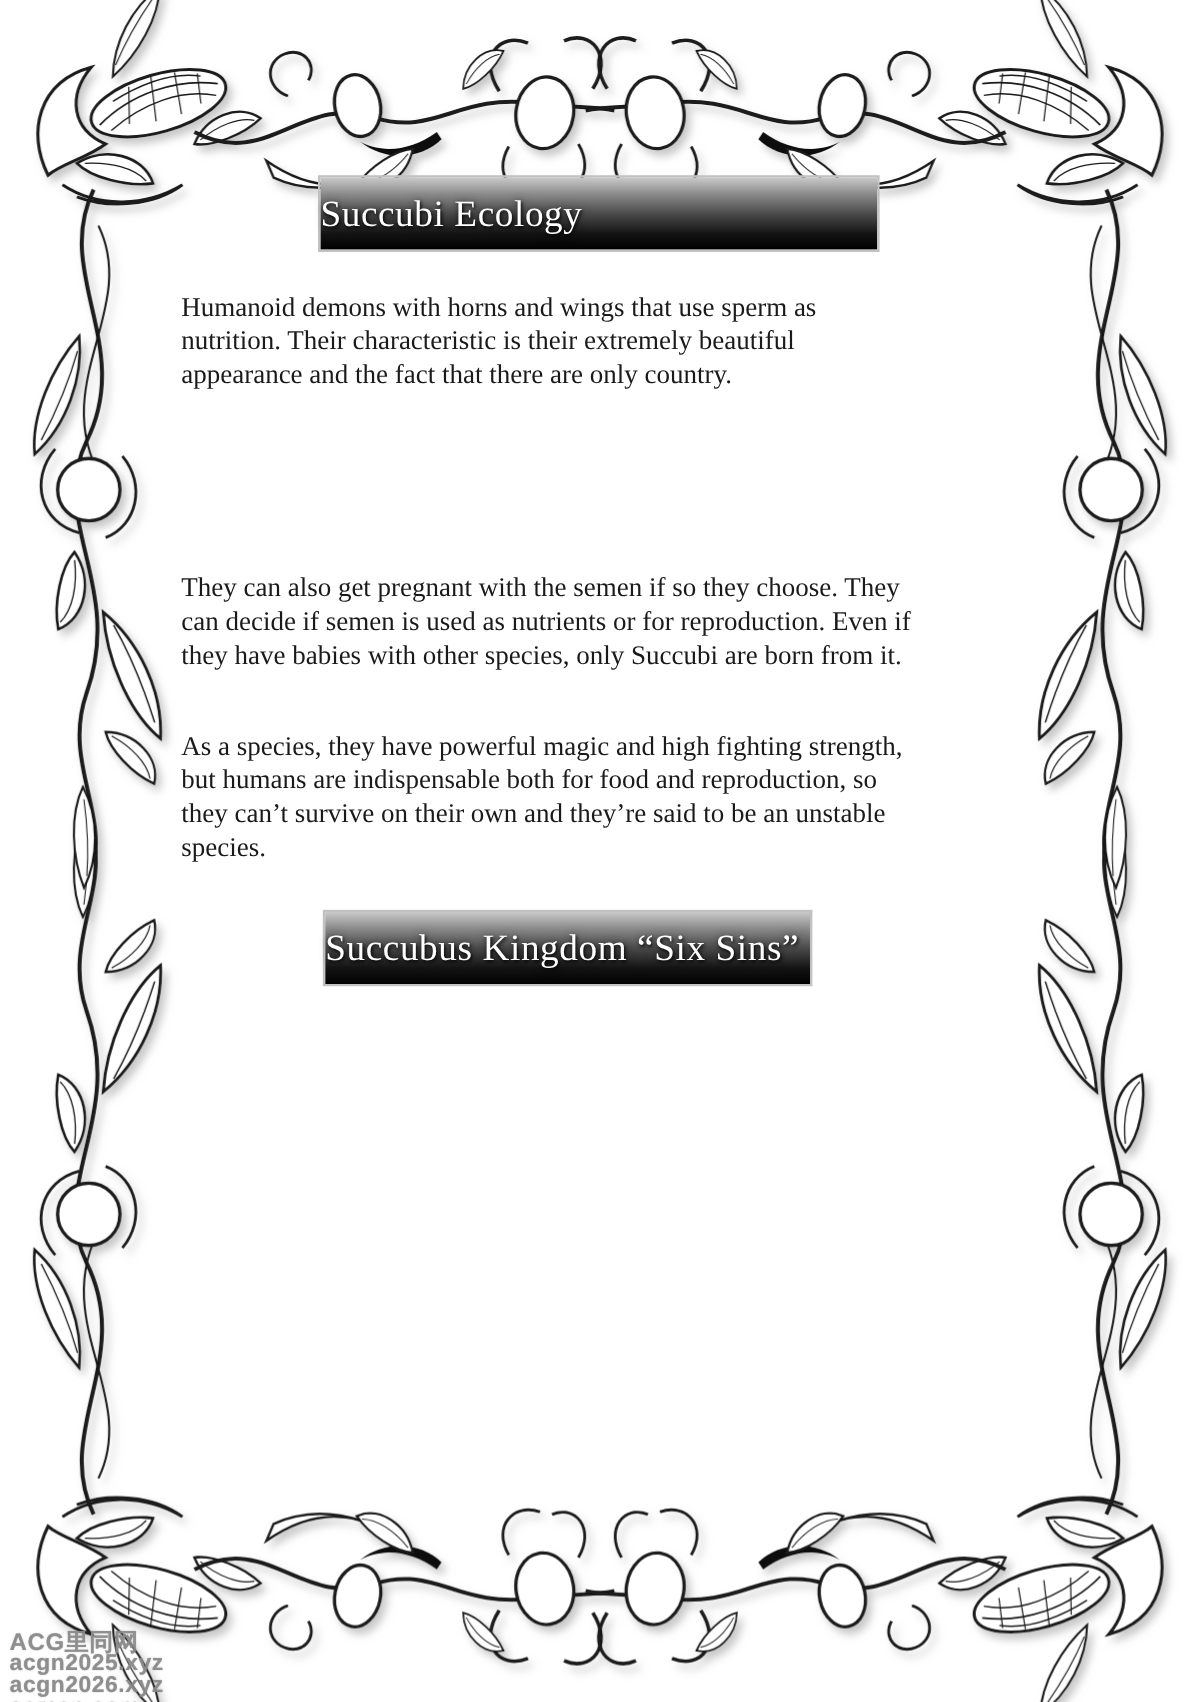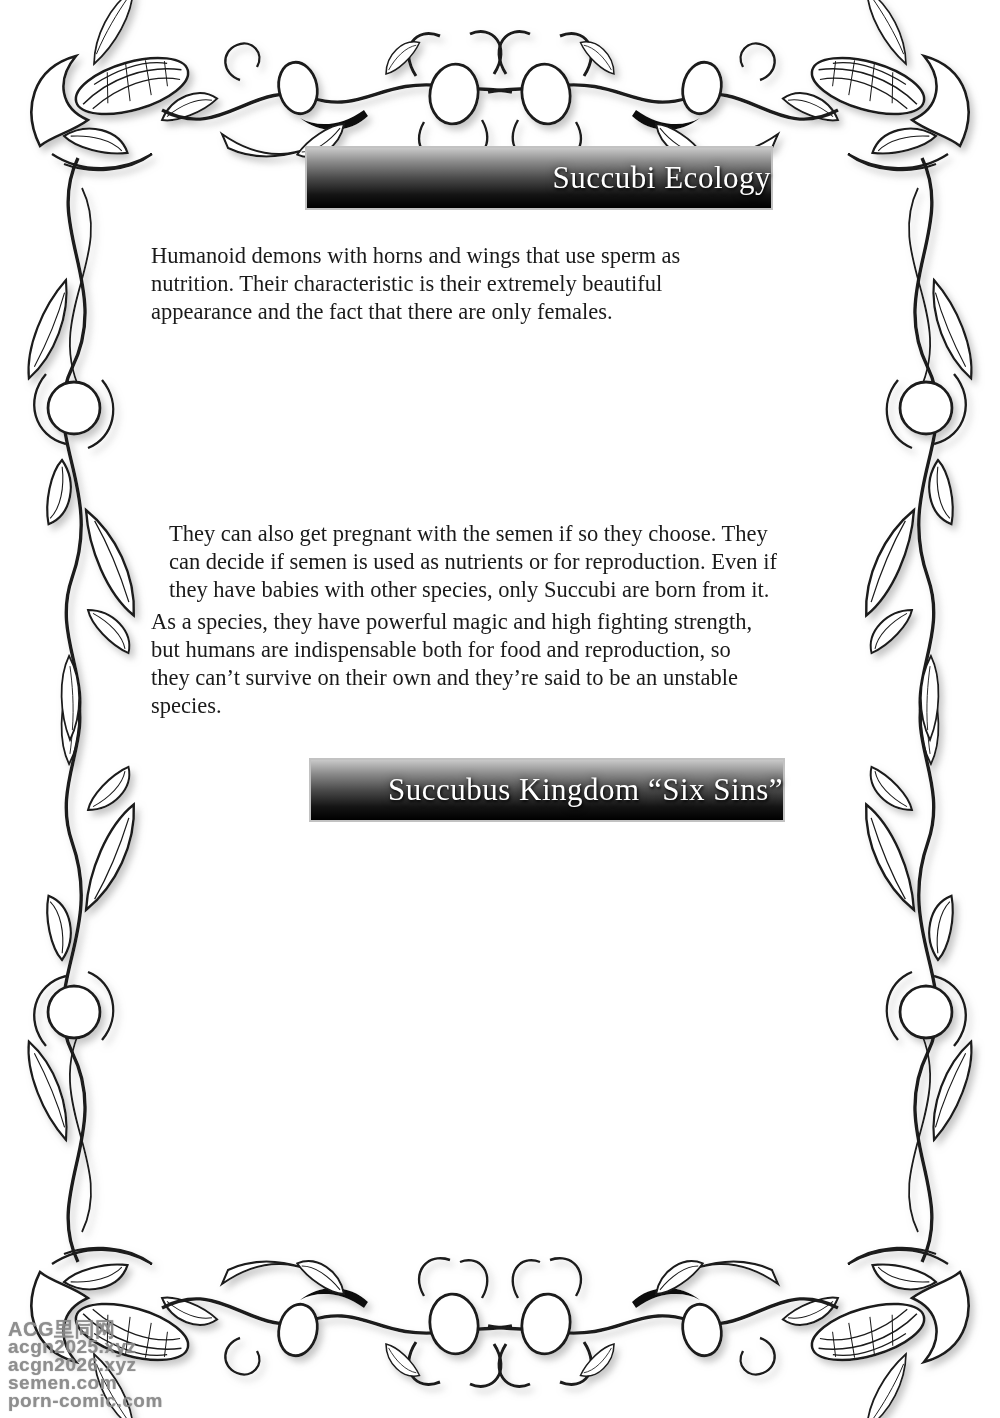--- a/index.html
+++ b/index.html
@@ -6,56 +6,55 @@
   .page{
     position:relative;
     width:1000px;height:1418px;
     background:#ffffff;
     overflow:hidden;
     font-family:"Liberation Serif", serif;
   }
   .border-svg{position:absolute;left:0;top:0;width:1000px;height:1418px;pointer-events:none;}
   .banner{
     position:absolute;
-    display:flex;align-items:center;justify-content:flex-end;
+    display:flex;align-items:center;justify-content:flex-start;
     background:linear-gradient(180deg,#c9c9c9 0%,#8d8d8d 22%,#4b4b4b 50%,#141414 78%,#000 100%);
     border:2px solid #c2c2c2;
     box-sizing:border-box;
-    margin-left:40px;
   }
   .banner .banner-text{
     color:#ffffff;
     font-size:31px;
     letter-spacing:0.5px;
     text-shadow:1px 2px 3px rgba(0,0,0,0.9), 0 0 8px rgba(0,0,0,0.55);
     white-space:nowrap;
   }
   #banner1{left:265px;top:146px;width:468px;height:64px;}
-  #banner2{left:269px;top:758px;width:476px;height:64px;}
+  #banner2{left:269px;top:758px;width:408px;height:64px;}
   .para{
     position:absolute;
     left:151px;width:725px;
     font-size:22.5px;line-height:28px;
     color:#1a1a1a;
     white-space:pre-line;
     letter-spacing:0px;
   }
-  #p1{top:242px;} #p2{top:354px;} #p3{top:520px;margin-left:18px;} #p4{top:608px;}
+  #p1{top:242px;} #p2{top:354px;} #p3{top:476px;} #p4{top:608px;}
   #p5{top:860px;} #p6{top:946px;} #p7{top:1088px;}
   .watermark{
     position:absolute;left:8px;top:1320px;
     font-family:"Liberation Sans", sans-serif;
     font-weight:bold;
     color:rgba(140,140,140,0.85);
     text-shadow:0 0 1px rgba(110,110,110,0.7);
     line-height:18px;
     z-index:5;
   }
   .watermark .wm-line{display:block;font-size:19px;letter-spacing:0.5px;}
-  .watermark .wm-line.first{font-size:20px;}
+  .watermark .wm-line.first{font-size:20px;margin-top:40px;}
 </style>
 </head>
 <body>
 
 <div class="page">
 
   <svg class="border-svg" xmlns="http://www.w3.org/2000/svg" xmlns:xlink="http://www.w3.org/1999/xlink" viewBox="0 0 1000 1418" aria-hidden="true">
     <defs>
       <filter id="soft-shadow" x="-25%" y="-25%" width="150%" height="150%">
         <feDropShadow dx="4" dy="5" stdDeviation="3.5" flood-color="#9a9a9a" flood-opacity="0.55"></feDropShadow>
@@ -137,21 +136,21 @@
       </g>
     </g>
   </svg>
 
   <div class="banner" id="banner1">
     <span class="banner-text">Succubi Ecology</span>
   </div>
 
   <div class="para" id="p1">Humanoid demons with horns and wings that use sperm as
 nutrition. Their characteristic is their extremely beautiful
-appearance and the fact that there are only females.</div>
+appearance and the fact that there are only country.</div>
   <div class="para" id="p3">They can also get pregnant with the semen if so they choose. They
 can decide if semen is used as nutrients or for reproduction. Even if
 they have babies with other species, only Succubi are born from it.</div>
   <div class="para" id="p4">As a species, they have powerful magic and high fighting strength,
 but humans are indispensable both for food and reproduction, so
 they can’t survive on their own and they’re said to be an unstable
 species.</div>
 
   <div class="banner" id="banner2">
     <span class="banner-text">Succubus Kingdom “Six Sins”</span>

